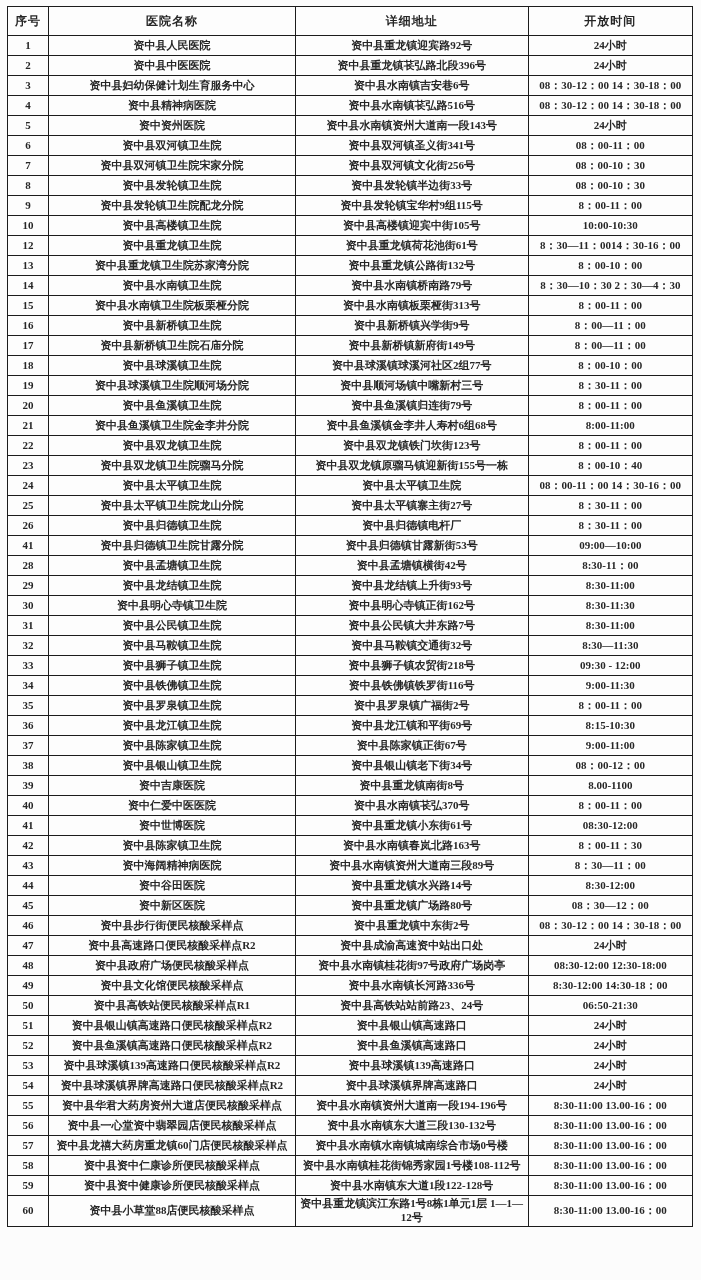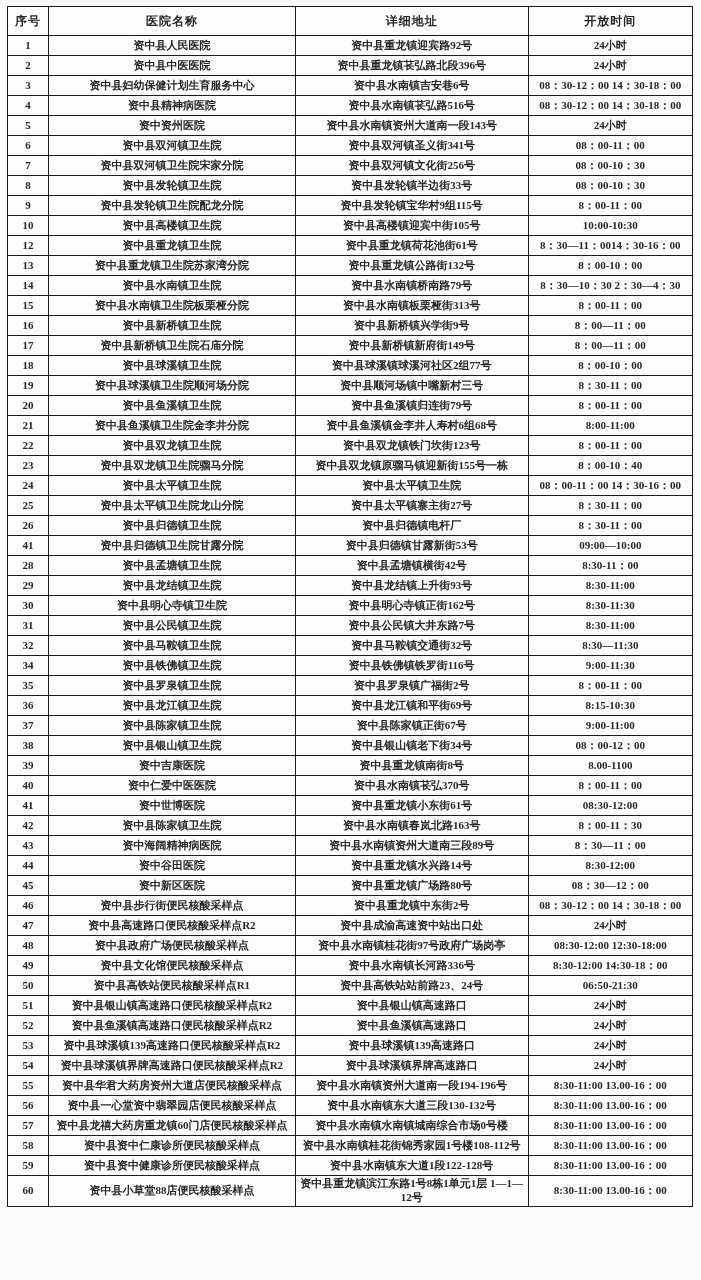--- a/index.html
+++ b/index.html
@@ -249,20 +249,26 @@
           <td class="cell-address">资中县公民镇大井东路7号</td>
           <td class="cell-hours">8:30-11:00</td>
         </tr>
         <tr>
           <td class="cell-index">32</td>
           <td class="cell-name">资中县马鞍镇卫生院</td>
           <td class="cell-address">资中县马鞍镇交通街32号</td>
           <td class="cell-hours">8:30—11:30</td>
         </tr>
         <tr>
+          <td class="cell-index">33</td>
+          <td class="cell-name">资中县狮子镇卫生院</td>
+          <td class="cell-address">资中县狮子镇农贸街218号</td>
+          <td class="cell-hours">09:30 - 12:00</td>
+        </tr>
+        <tr>
           <td class="cell-index">34</td>
           <td class="cell-name">资中县铁佛镇卫生院</td>
           <td class="cell-address">资中县铁佛镇铁罗街116号</td>
           <td class="cell-hours">9:00-11:30</td>
         </tr>
         <tr>
           <td class="cell-index">35</td>
           <td class="cell-name">资中县罗泉镇卫生院</td>
           <td class="cell-address">资中县罗泉镇广福街2号</td>
           <td class="cell-hours">8：00-11：00</td>

